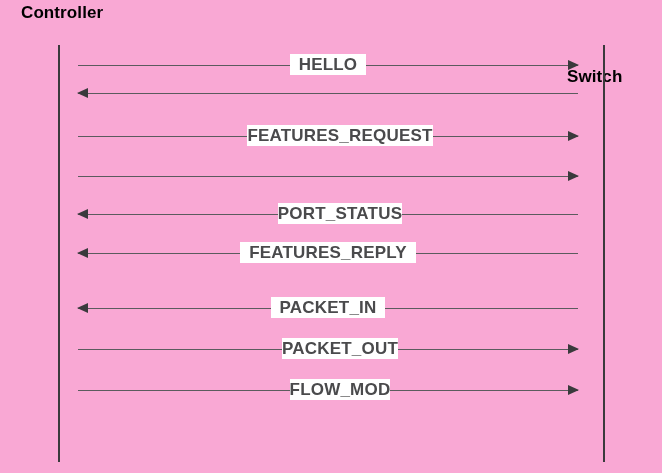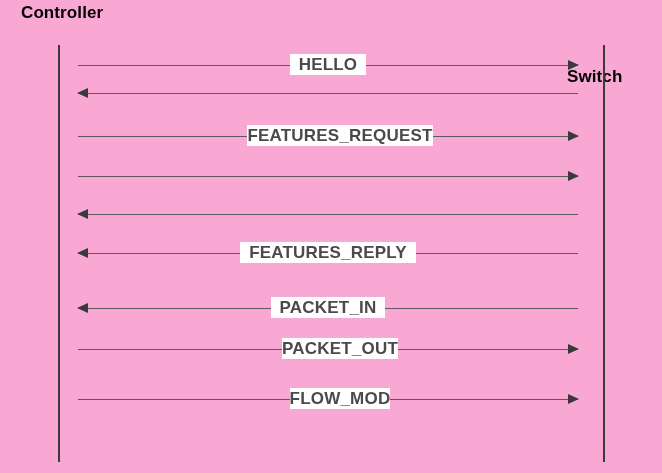--- a/index.html
+++ b/index.html
@@ -116,36 +116,37 @@
         <div class="arrowhead right"></div>
         <div class="msg-label pad-none">FEATURES_REQUEST</div>
       </div>
       <div class="message-row" style="top: 165px;">
         <div class="msg-line"></div>
         <div class="arrowhead right"></div>
       </div>
       <div class="message-row" style="top: 203px;">
         <div class="msg-line"></div>
         <div class="arrowhead left"></div>
+        <div class="msg-label pad-none">PORT_STATUS</div>
       </div>
       <div class="message-row" style="top: 242px;">
         <div class="msg-line"></div>
         <div class="arrowhead left"></div>
         <div class="msg-label pad-wide">FEATURES_REPLY</div>
       </div>
       <div class="message-row" style="top: 297px;">
         <div class="msg-line"></div>
         <div class="arrowhead left"></div>
         <div class="msg-label pad-wide">PACKET_IN</div>
       </div>
       <div class="message-row" style="top: 338px;">
         <div class="msg-line"></div>
         <div class="arrowhead right"></div>
         <div class="msg-label pad-none">PACKET_OUT</div>
       </div>
-      <div class="message-row" style="top: 388px;">
+      <div class="message-row" style="top: 379px;">
         <div class="msg-line"></div>
         <div class="arrowhead right"></div>
         <div class="msg-label pad-none">FLOW_MOD</div>
       </div>
     </div>
 
 </div>
 
 </body></html>

